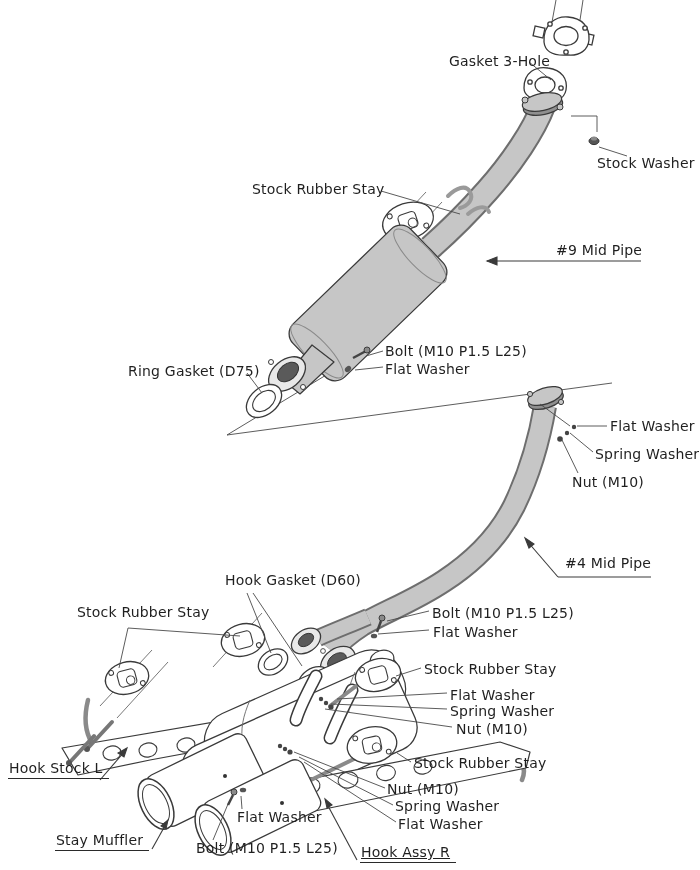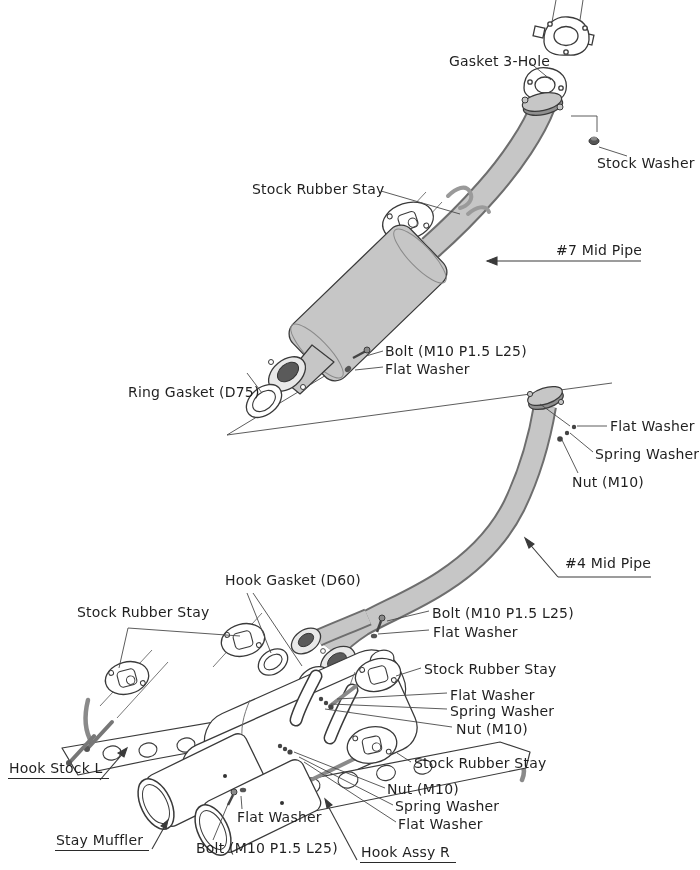--- a/index.html
+++ b/index.html
@@ -289,39 +289,39 @@
       <polygon points="168,820 166,829 161,826"></polygon>
       <line x1="357" y1="860" x2="327" y2="804"></line>
       <polygon points="325,799 332,805 327,808"></polygon>
     </g>
   </svg>
 
   <div id="labels">
       <div class="label" style="left: 449px; top: 54px;">Gasket 3-Hole</div>
       <div class="label" style="left: 597px; top: 156px;">Stock Washer Nut</div>
       <div class="label" style="left: 252px; top: 182px;">Stock Rubber Stay</div>
-      <div class="label" style="left: 556px; top: 243px;">#7 Mid Pipe</div>
+      <div class="label" style="left: 556px; top: 243px;">#9 Mid Pipe</div>
       <div class="label" style="left: 385px; top: 344px;">Bolt (M10 P1.5 L25)</div>
       <div class="label" style="left: 385px; top: 362px;">Flat Washer</div>
-      <div class="label" style="left: 128px; top: 385px;">Ring Gasket (D75)</div>
+      <div class="label" style="left: 128px; top: 364px;">Ring Gasket (D75)</div>
       <div class="label" style="left: 610px; top: 419px;">Flat Washer</div>
       <div class="label" style="left: 595px; top: 447px;">Spring Washer</div>
       <div class="label" style="left: 572px; top: 475px;">Nut (M10)</div>
       <div class="label" style="left: 565px; top: 556px;">#4 Mid Pipe</div>
       <div class="label" style="left: 225px; top: 573px;">Hook Gasket (D60)</div>
       <div class="label" style="left: 77px; top: 605px;">Stock Rubber Stay</div>
       <div class="label" style="left: 432px; top: 606px;">Bolt (M10 P1.5 L25)</div>
       <div class="label" style="left: 433px; top: 625px;">Flat Washer</div>
       <div class="label" style="left: 424px; top: 662px;">Stock Rubber Stay</div>
       <div class="label" style="left: 450px; top: 688px;">Flat Washer</div>
       <div class="label" style="left: 450px; top: 704px;">Spring Washer</div>
       <div class="label" style="left: 456px; top: 722px;">Nut (M10)</div>
       <div class="label" style="left: 414px; top: 756px;">Stock Rubber Stay</div>
       <div class="label" style="left: 387px; top: 782px;">Nut (M10)</div>
       <div class="label" style="left: 395px; top: 799px;">Spring Washer</div>
       <div class="label" style="left: 398px; top: 817px;">Flat Washer</div>
       <div class="label underline" style="left: 8px; top: 761px;">Hook Stock L</div>
       <div class="label underline" style="left: 55px; top: 833px;">Stay Muffler</div>
       <div class="label" style="left: 237px; top: 810px;">Flat Washer</div>
       <div class="label" style="left: 196px; top: 841px;">Bolt (M10 P1.5 L25)</div>
-      <div class="label underline" style="left: 360px; top: 845px;">Hook Assy R</div>
+      <div class="label underline" style="left: 360px; top: 845px; text-decoration: underline;">Hook Assy R</div>
     </div>
 </div>
 
 </body></html>

